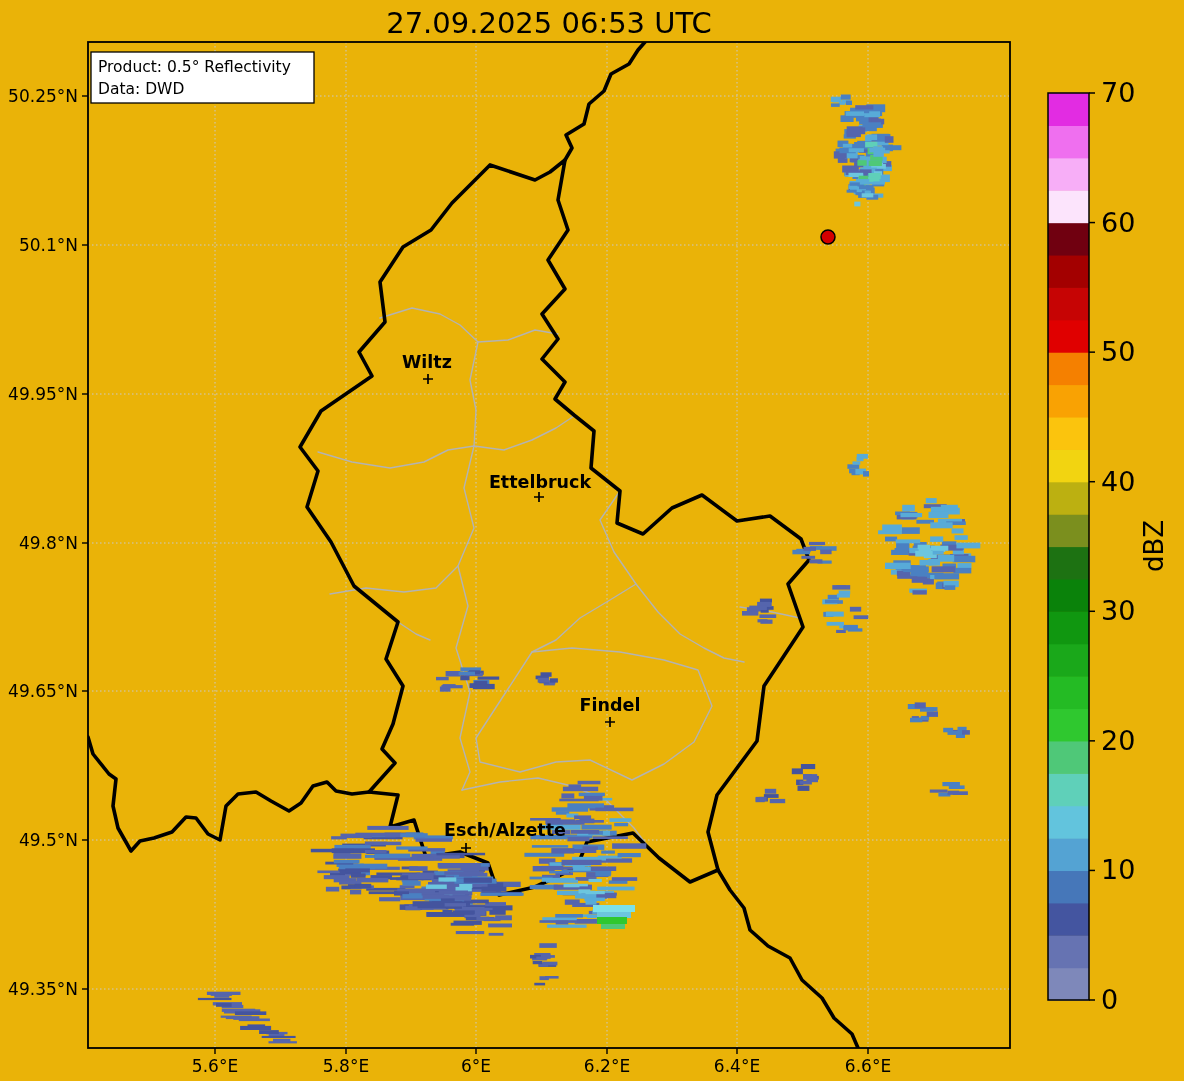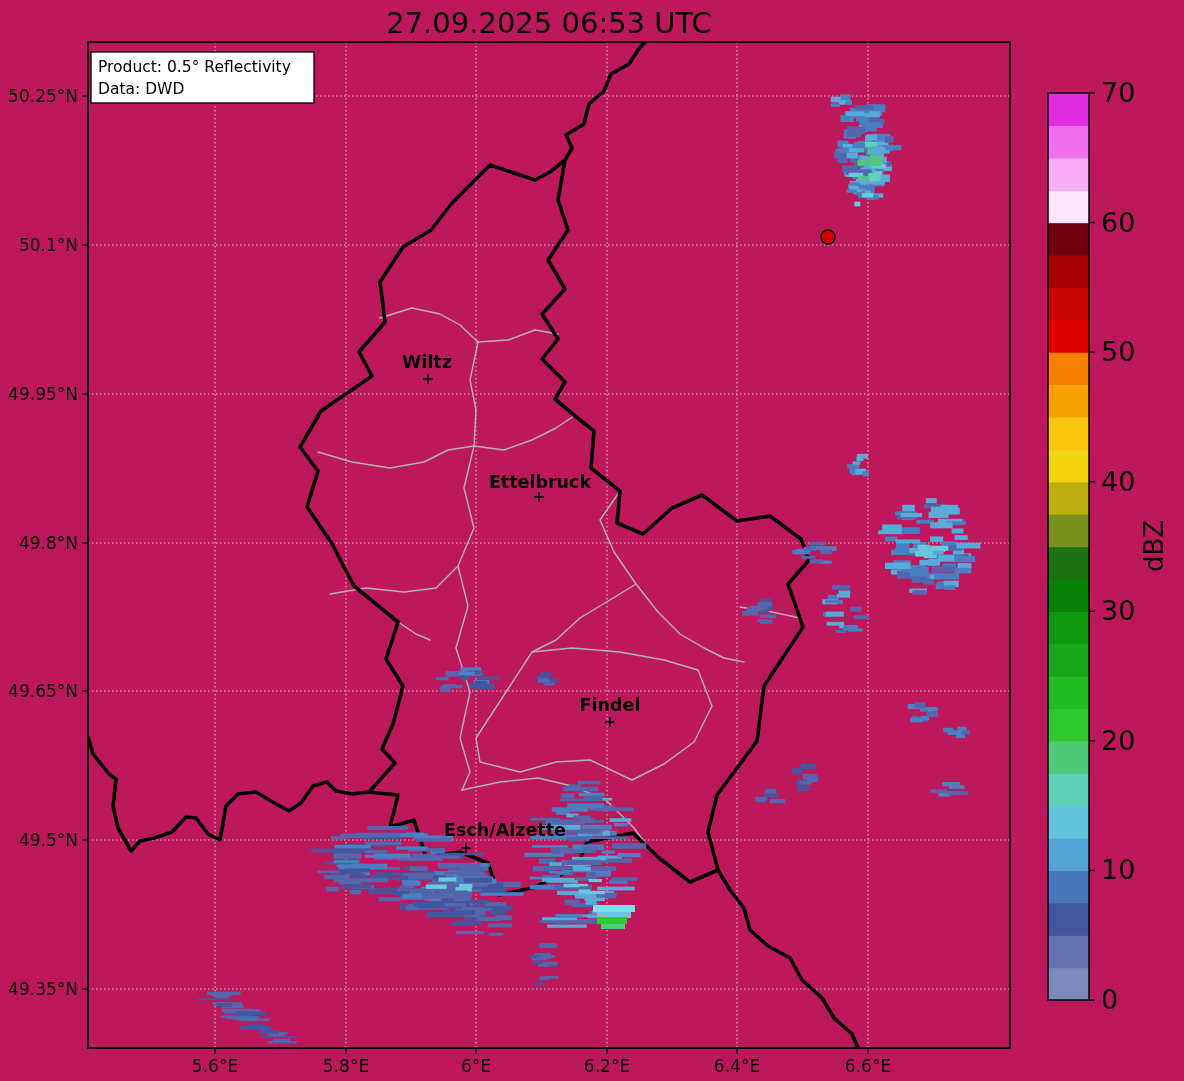--- a/index.html
+++ b/index.html
@@ -1,16 +1,16 @@
 <!DOCTYPE html>
 <html><head>
 <meta charset="utf-8">
 <style>
   html,body{margin:0;padding:0;background:#ffffff;}
-  .fig{position:relative;width:1184px;height:1081px;background:#be185d;
+  .fig{position:relative;width:1184px;height:1081px;background:#eab308;
        font-family:"DejaVu Sans","Liberation Sans",sans-serif;}
   svg text{fill:#000000;}
 </style>
 </head>
 <body>
 
 <div class="fig">
 <svg id="map-svg" width="1184" height="1081" viewBox="0 0 1184 1081">
   <defs>
     <clipPath id="plot-clip">

